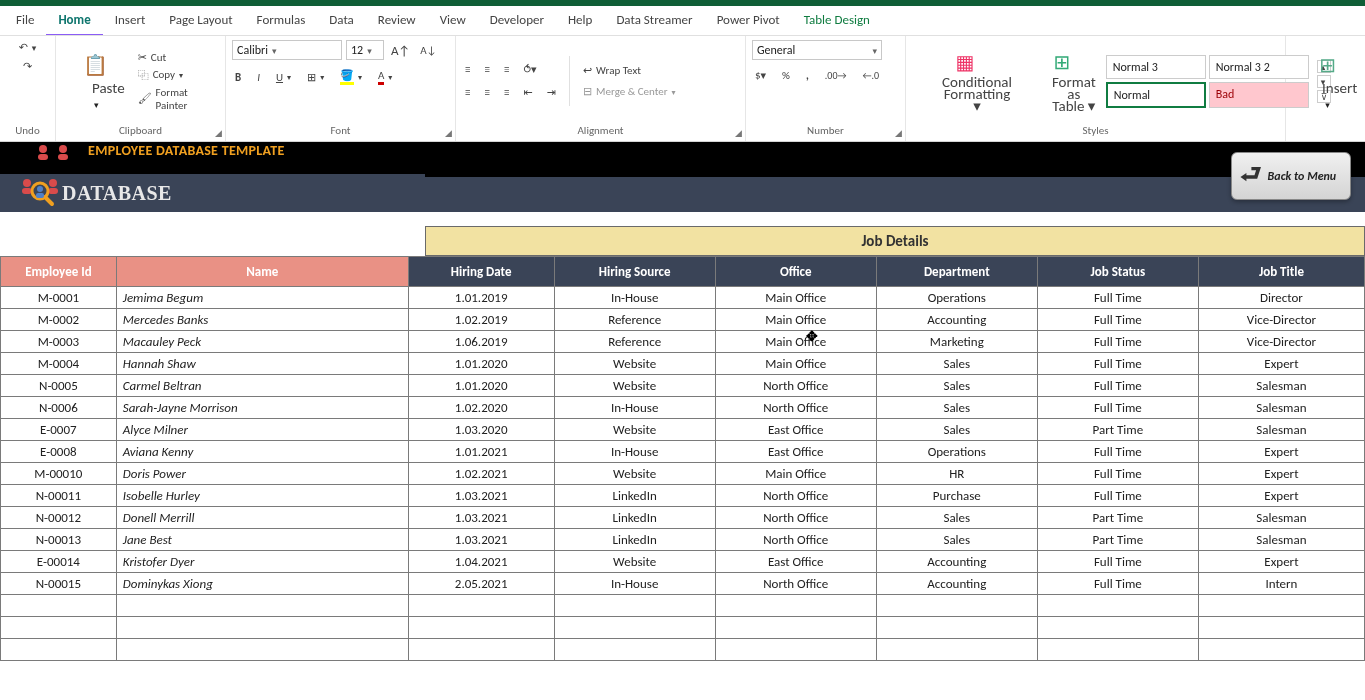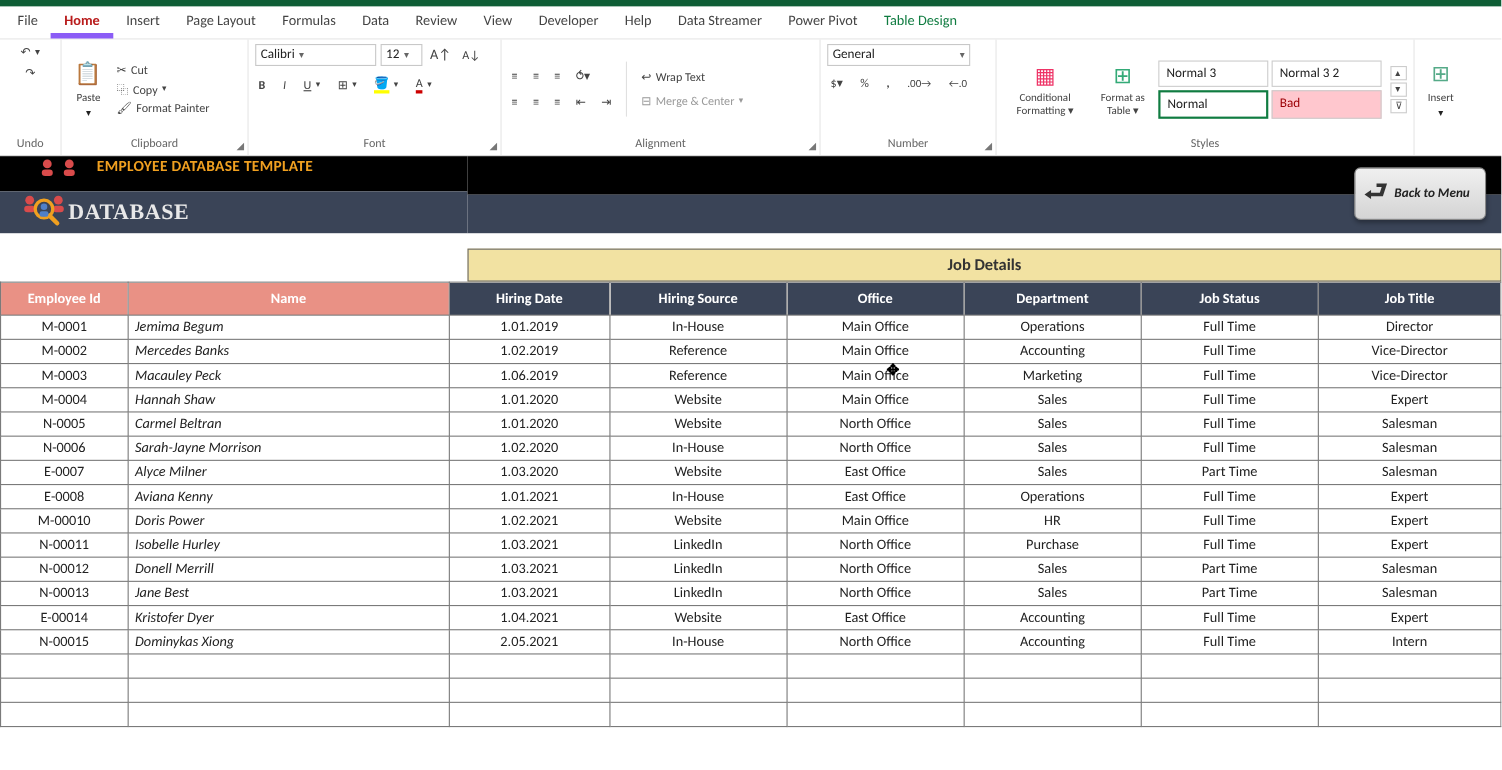--- a/index.html
+++ b/index.html
@@ -2,33 +2,33 @@
 <html><head>
 <meta charset="utf-8">
 <style>
 * { box-sizing: border-box; margin: 0; padding: 0; font-family: "Segoe UI", Calibri, sans-serif; }
 body { background: #fff; font-size: 13px; color: #222; width: 1365px; height: 700px; overflow: hidden; }
 
 .titlebar { height: 6px; background: #0f5e36; }
 
 .menubar { height: 30px; background: #fff; display: flex; align-items: stretch; border-bottom: 1px solid #e0e0e0; padding-left: 4px; }
 .menubar .tab { padding: 6px 12px 0 12px; font-size: 13px; color: #444; cursor: pointer; }
-.menubar .tab.active { color: #b91c1c; border-bottom: 5px solid #8b5cf6; font-weight: 600; }
+.menubar .tab.active { color: #0f766e; border-bottom: 1px solid #8b5cf6; font-weight: 600; }
 .menubar .tab.first { color: #444; }
 .menubar .tab.green { color: #107c41; }
 
 .ribbon { height: 106px; background: #fff; display: flex; border-bottom: 1px solid #d4d4d4; }
 .rgroup { border-right: 1px solid #e6e6e6; display: flex; flex-direction: column; justify-content: space-between; padding: 4px 6px 2px 6px; position: relative; }
 .rgroup .label { text-align: center; font-size: 11px; color: #666; padding: 2px 0; }
 .rgroup .body { flex: 1; display: flex; align-items: center; gap: 4px; }
 .dialog-launcher { position: absolute; right: 3px; bottom: 3px; font-size: 9px; color: #777; cursor: pointer; }
 
 .btn { display: flex; flex-direction: column; align-items: center; justify-content: center; gap: 2px; padding: 2px 6px; cursor: pointer; border-radius: 3px; }
 .btn .ic { font-size: 20px; }
-.btn .txt { font-size: 10px; color: #444; }
+.btn .txt { font-size: 15px; color: #444; margin-left: 24px; }
 
 .stack { display: flex; flex-direction: column; gap: 2px; }
 .row { display: flex; align-items: center; gap: 4px; }
 .mini { font-size: 11px; color: #444; cursor: pointer; display: flex; align-items: center; gap: 4px; padding: 1px 3px; }
 .sel { border: 1px solid #c8c8c8; background: #fff; font-size: 12px; padding: 2px 4px; display: inline-flex; align-items: center; gap: 4px; }
 .sel .dd { font-size: 9px; color: #666; }
 
 .styles-grid { display: grid; grid-template-columns: 100px 100px; gap: 3px; }
 .style-cell { border: 1px solid #ccc; padding: 4px 6px; font-size: 12px; cursor: pointer; }
 .s-normal3 { background: #fff; }

